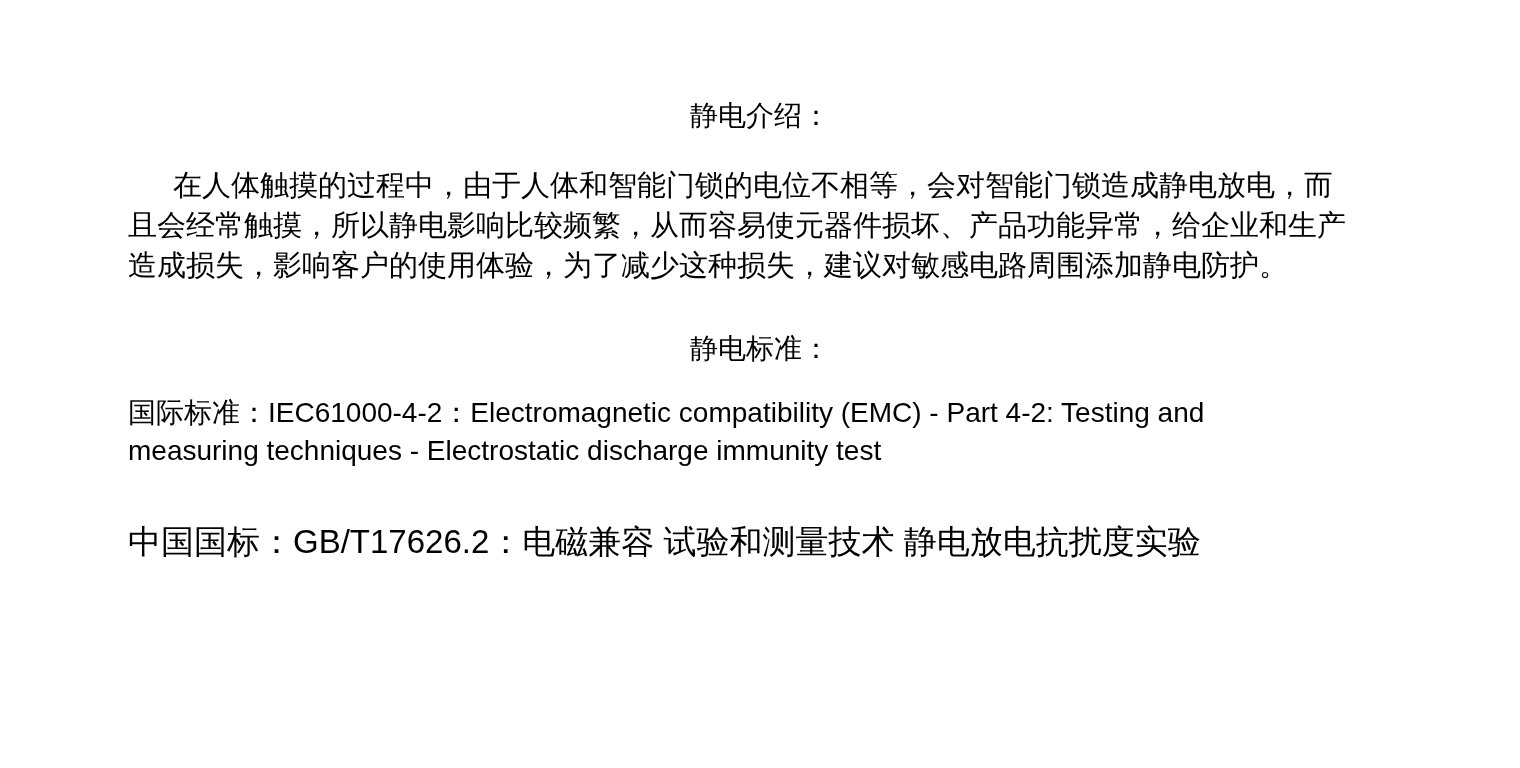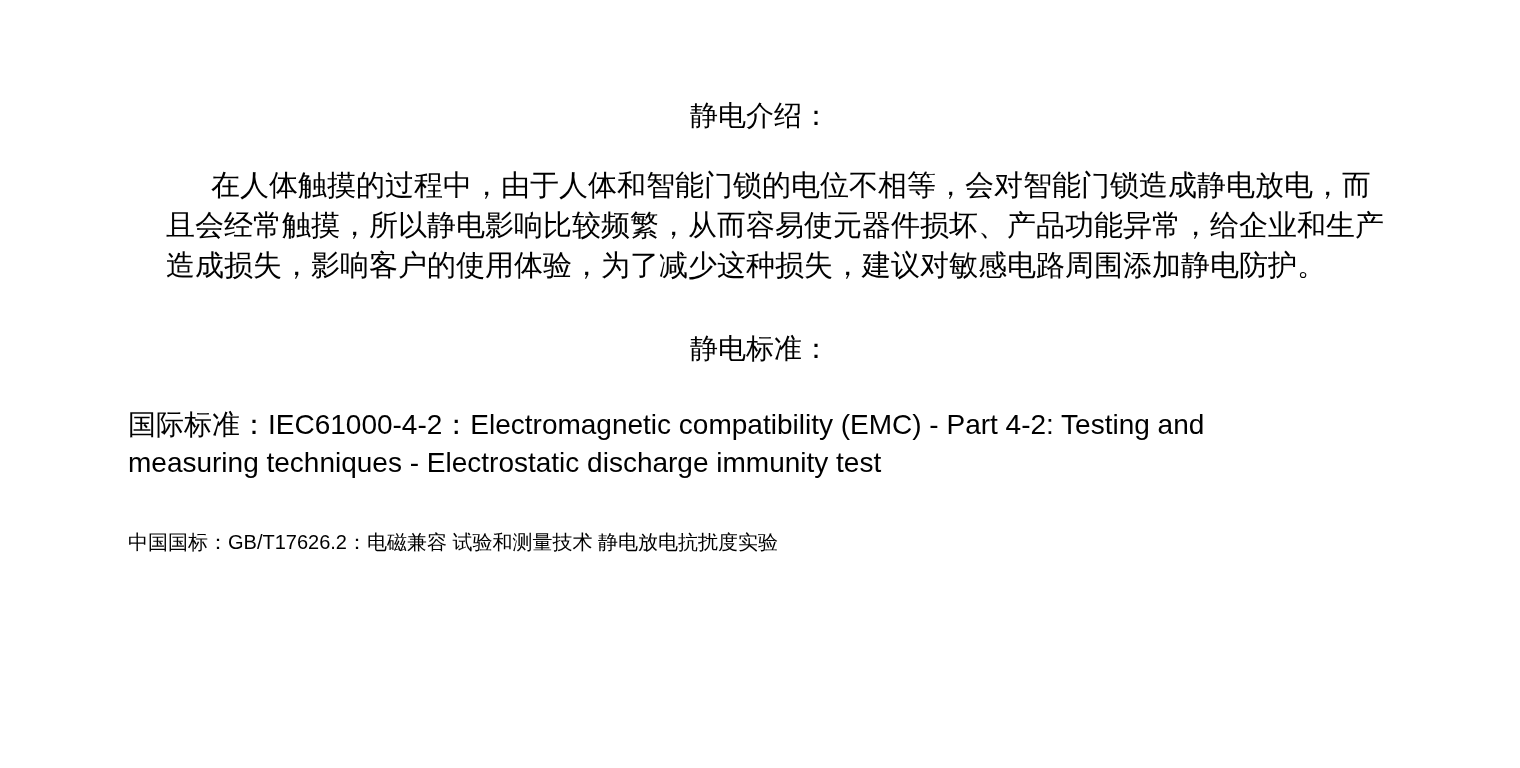--- a/index.html
+++ b/index.html
@@ -32,30 +32,29 @@
     width: 1240px;
     margin: 0;
     white-space: pre-line;
   }
   .para-intro {
     top: 165px;
     font-size: 29px;
     line-height: 40px;
     text-indent: 45px;
     text-align: justify;
-    margin-left: 38px;
   }
   .para-intl {
-    top: 406px;
+    top: 394px;
     font-size: 28px;
     line-height: 38px;
   }
   .para-cn {
     top: 523px;
-    font-size: 20px;
+    font-size: 33px;
     line-height: 38px;
   }
 </style>
 </head>
 <body style="background: rgb(255, 255, 255); color: rgb(0, 0, 0);">
 
 <div class="page">
 
   <h2 class="heading heading-intro">静电介绍：</h2>
 

